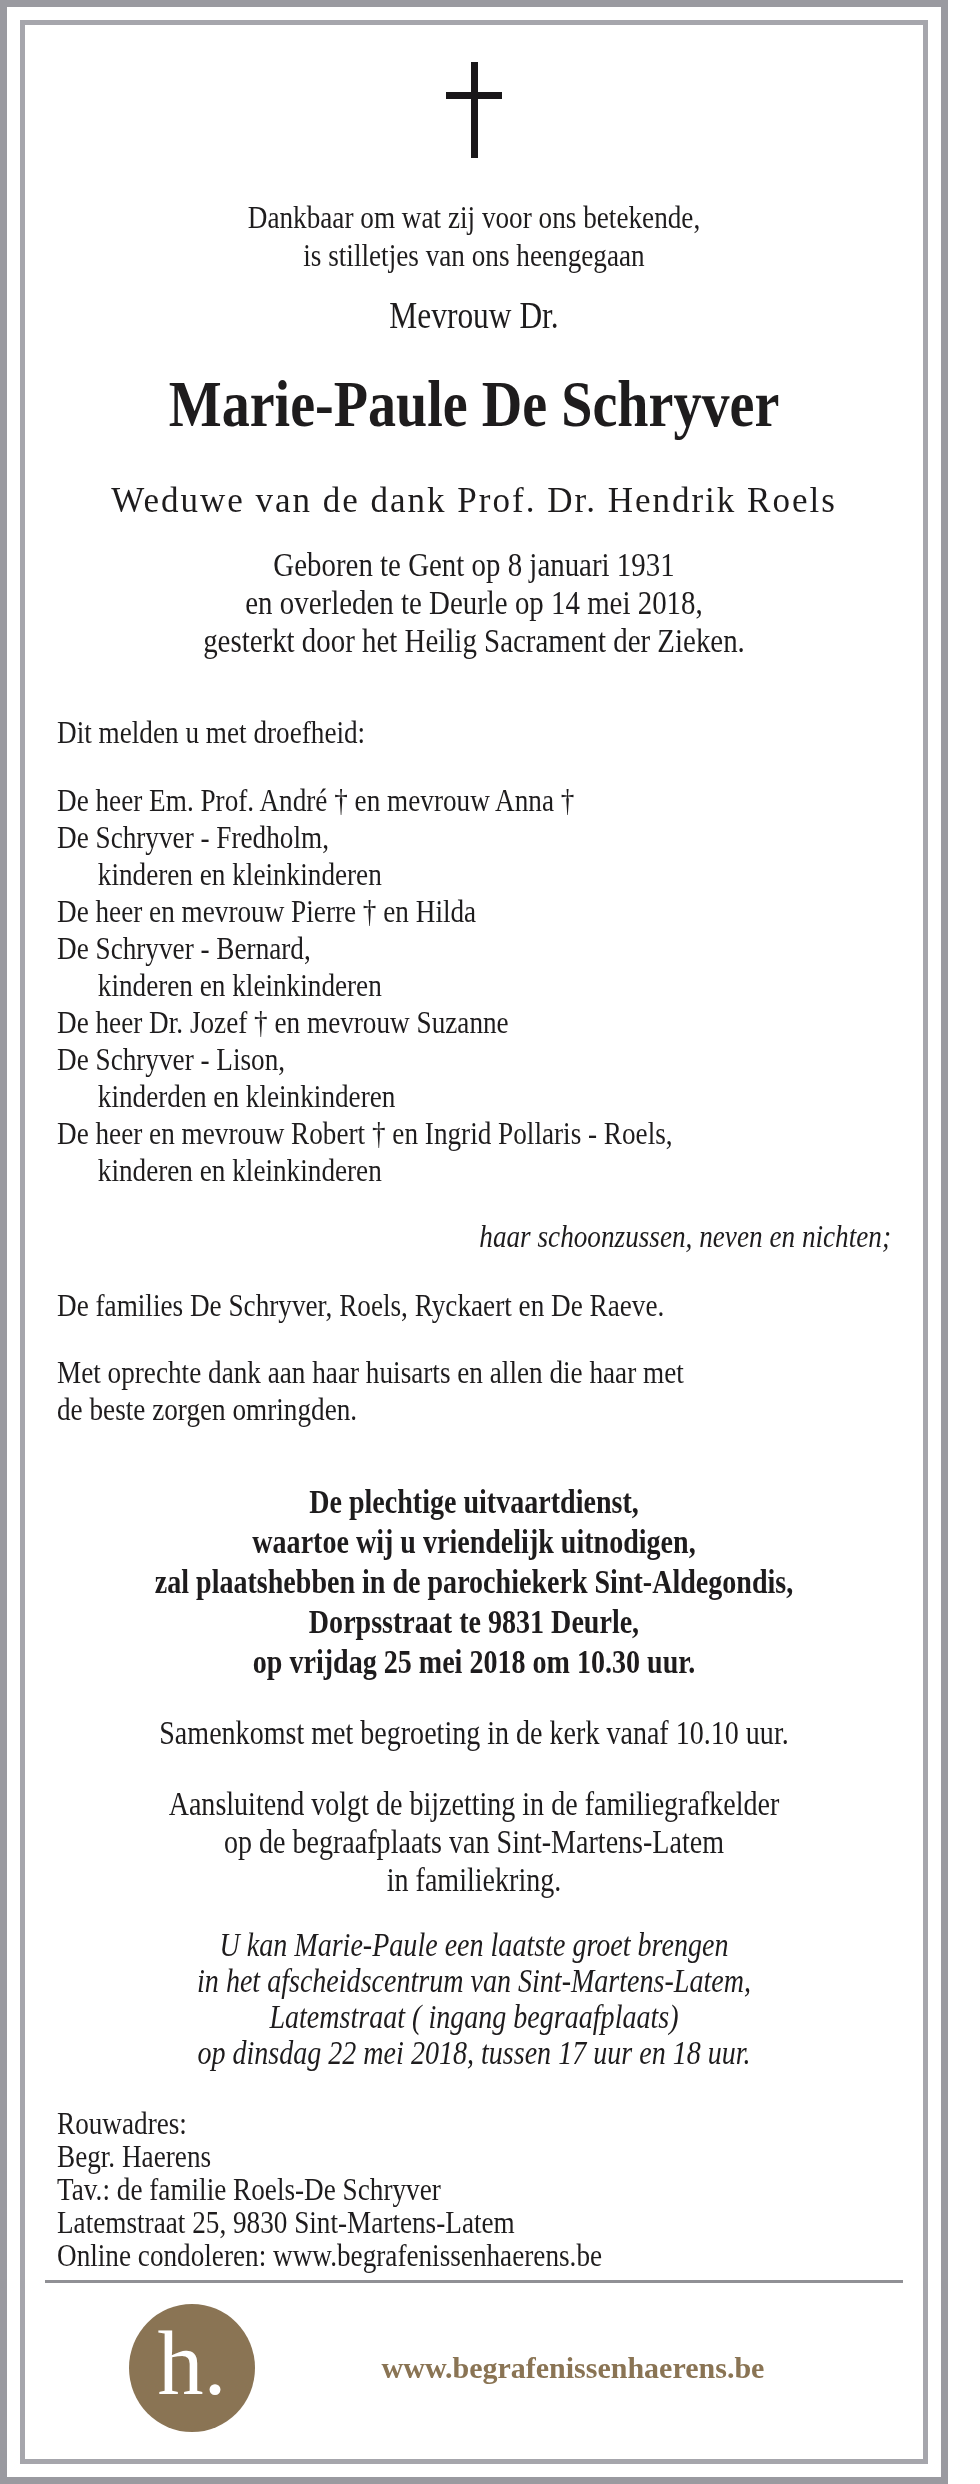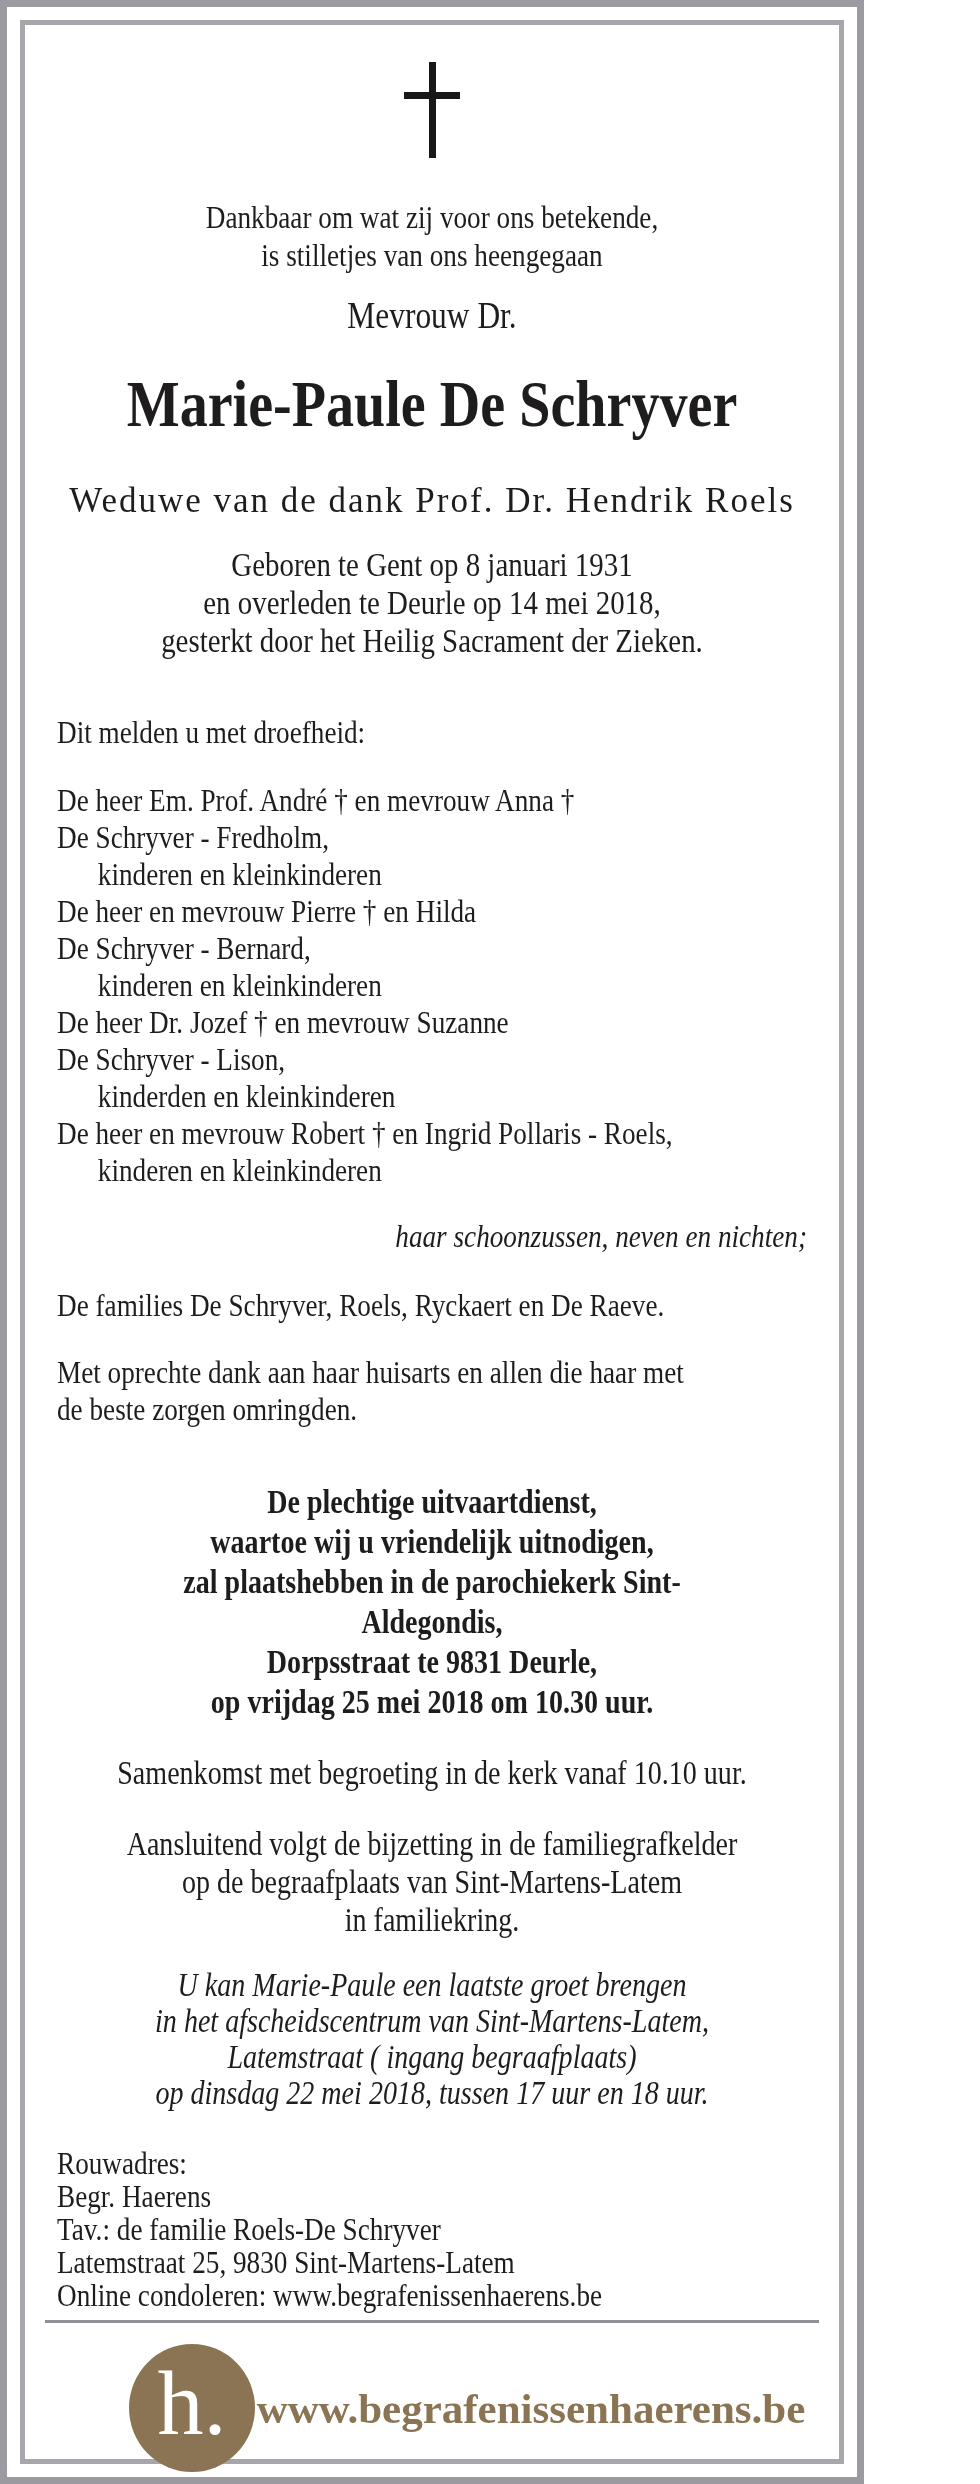--- a/index.html
+++ b/index.html
@@ -1,18 +1,18 @@
 <!DOCTYPE html>
 <html><head>
 <meta charset="utf-8">
 <style>
   html,body{margin:0;padding:0;background:#ffffff;}
   .page{
     position:relative;
-    width:864px;height:2484px;
+    width:948px;height:2484px;
     box-sizing:border-box;
     border:7px solid #9a9aa0;
     background:#ffffff;
     font-family:"Liberation Serif", serif;
     color:#1e1c1d;
     overflow:hidden;
   }
   .inner{
     position:absolute;
     left:13px;top:13px;right:13px;bottom:13px;
@@ -55,21 +55,21 @@
   .rouw{margin-top:36px;font-size:32px;line-height:33px;}
   .divider{height:3px;background:#909095;margin:8px -12px 0 -12px;}
   .footer{position:relative;height:150px;margin-top:10px;display:flex;align-items:center;}
   .logo{
     width:126px;height:128px;border-radius:50%;
     background:#8a7454;color:#ffffff;
     margin-left:72px;flex:0 0 auto;
     display:flex;align-items:center;justify-content:center;
     font-size:92px;line-height:1;padding-bottom:10px;box-sizing:border-box;
   }
-  .site{flex:1;text-align:center;color:#8a7454;font-weight:bold;font-size:43px;}
+  .site{flex:1;text-align:center;color:#8a7454;font-weight:bold;font-size:30px;}
 </style>
 </head>
 <body>
 
 <div class="page">
   <div class="inner">
 
     <div class="cross"></div>
 
     <div class="opening center cond-c">

